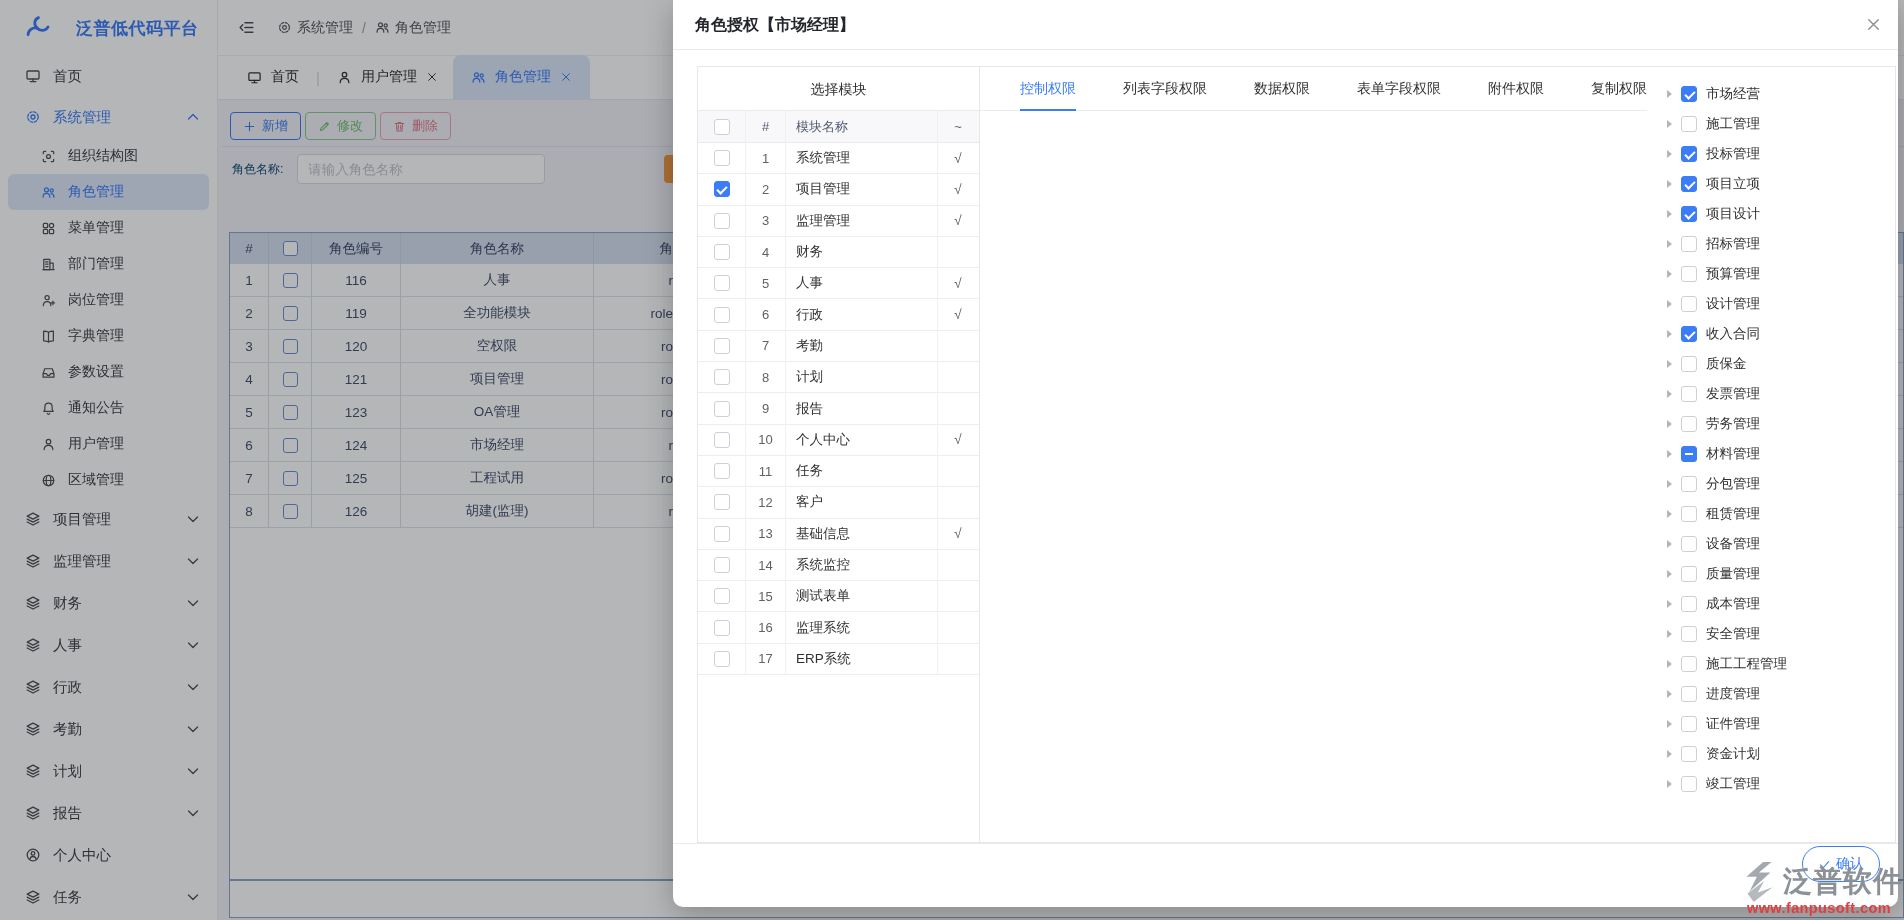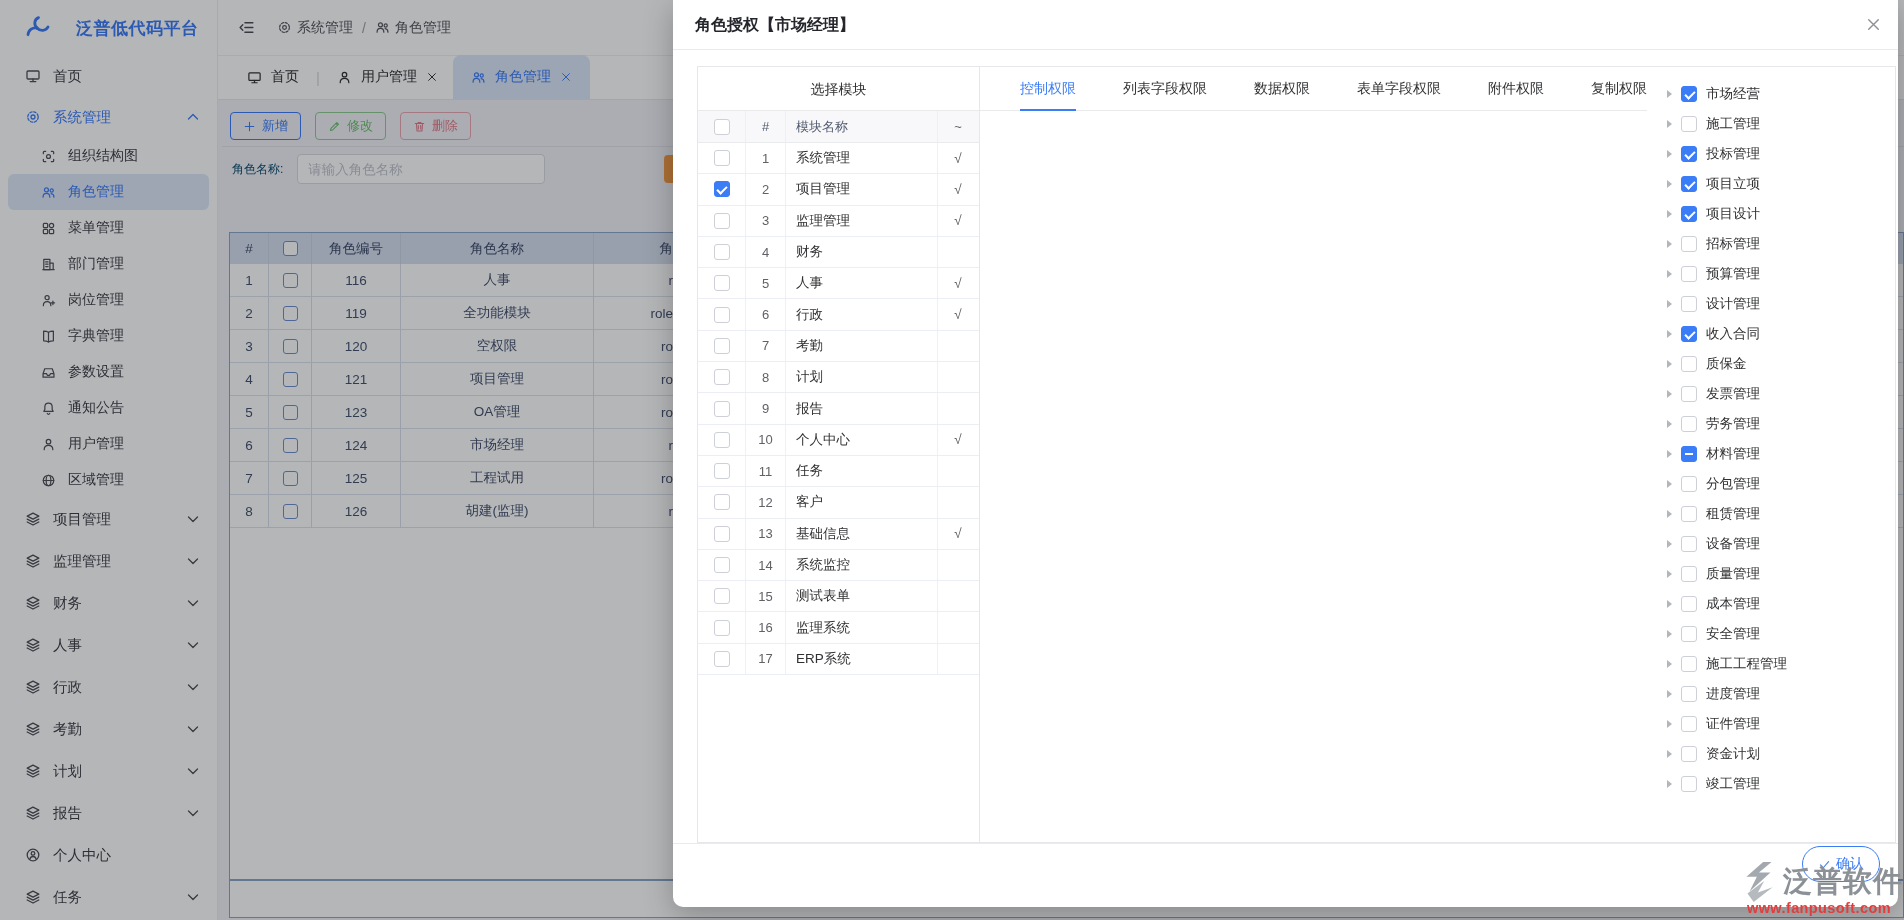--- a/index.html
+++ b/index.html
@@ -42,21 +42,21 @@
   .tabbar{position:absolute;left:218px;right:0;top:56px;height:44px;background:#fff;border-bottom:1px solid #e4e7ed;display:flex;align-items:flex-end;padding-left:14px;z-index:1;}
   .ptab-page{display:flex;align-items:center;gap:9px;height:44px;padding:0 15px;font-size:14px;color:#303133;cursor:pointer;}
   .ptab-page .ic{width:15px;height:15px;}
   .ptab-page .tab-x{width:12px;height:12px;color:#303133;cursor:pointer;}
   .ptab-page.active{background:var(--tab-active-bg);border-radius:8px 8px 0 0;color:var(--primary);padding:0 18px;}
   .ptab-page.active .ic,.ptab-page.active .tab-x{color:var(--primary);}
   .tab-div{color:#d3d6db;margin:0 2px;align-self:center;font-size:15px;}
 
   
   .content{position:absolute;left:218px;right:0;top:100px;bottom:0;background:#f1f3f7;z-index:1;}
-  .toolbar{position:absolute;left:12px;top:12px;display:flex;gap:14px;}
+  .toolbar{position:absolute;left:12px;top:12px;display:flex;gap:4px;}
   .btn{display:inline-flex;align-items:center;gap:6px;height:28px;padding:0 12px;border-radius:4px;border:1px solid;background:transparent;font-size:13px;cursor:pointer;font-family:inherit;}
   .btn .ic{width:13px;height:13px;}
   .btn-add{border-color:var(--primary);color:var(--primary);}
   .btn-edit{border-color:#8fcc8f;color:var(--green);}
   .btn-del{border-color:#eaa7b2;color:var(--red);}
   .content-divider{position:absolute;left:4px;right:0;top:46px;height:1px;background:#e0e3e9;}
   .filter-row{position:absolute;left:14px;top:54px;display:flex;align-items:center;gap:14px;}
   .filter-label{font-size:12px;color:#0c4a6e;}
   .filter-input{width:248px;height:30px;border:1px solid #d7dade;border-radius:4px;background:#fff;padding:0 10px;font-size:13.5px;color:#303133;font-family:inherit;}
   .filter-input::placeholder{color:#c0c4cc;}

